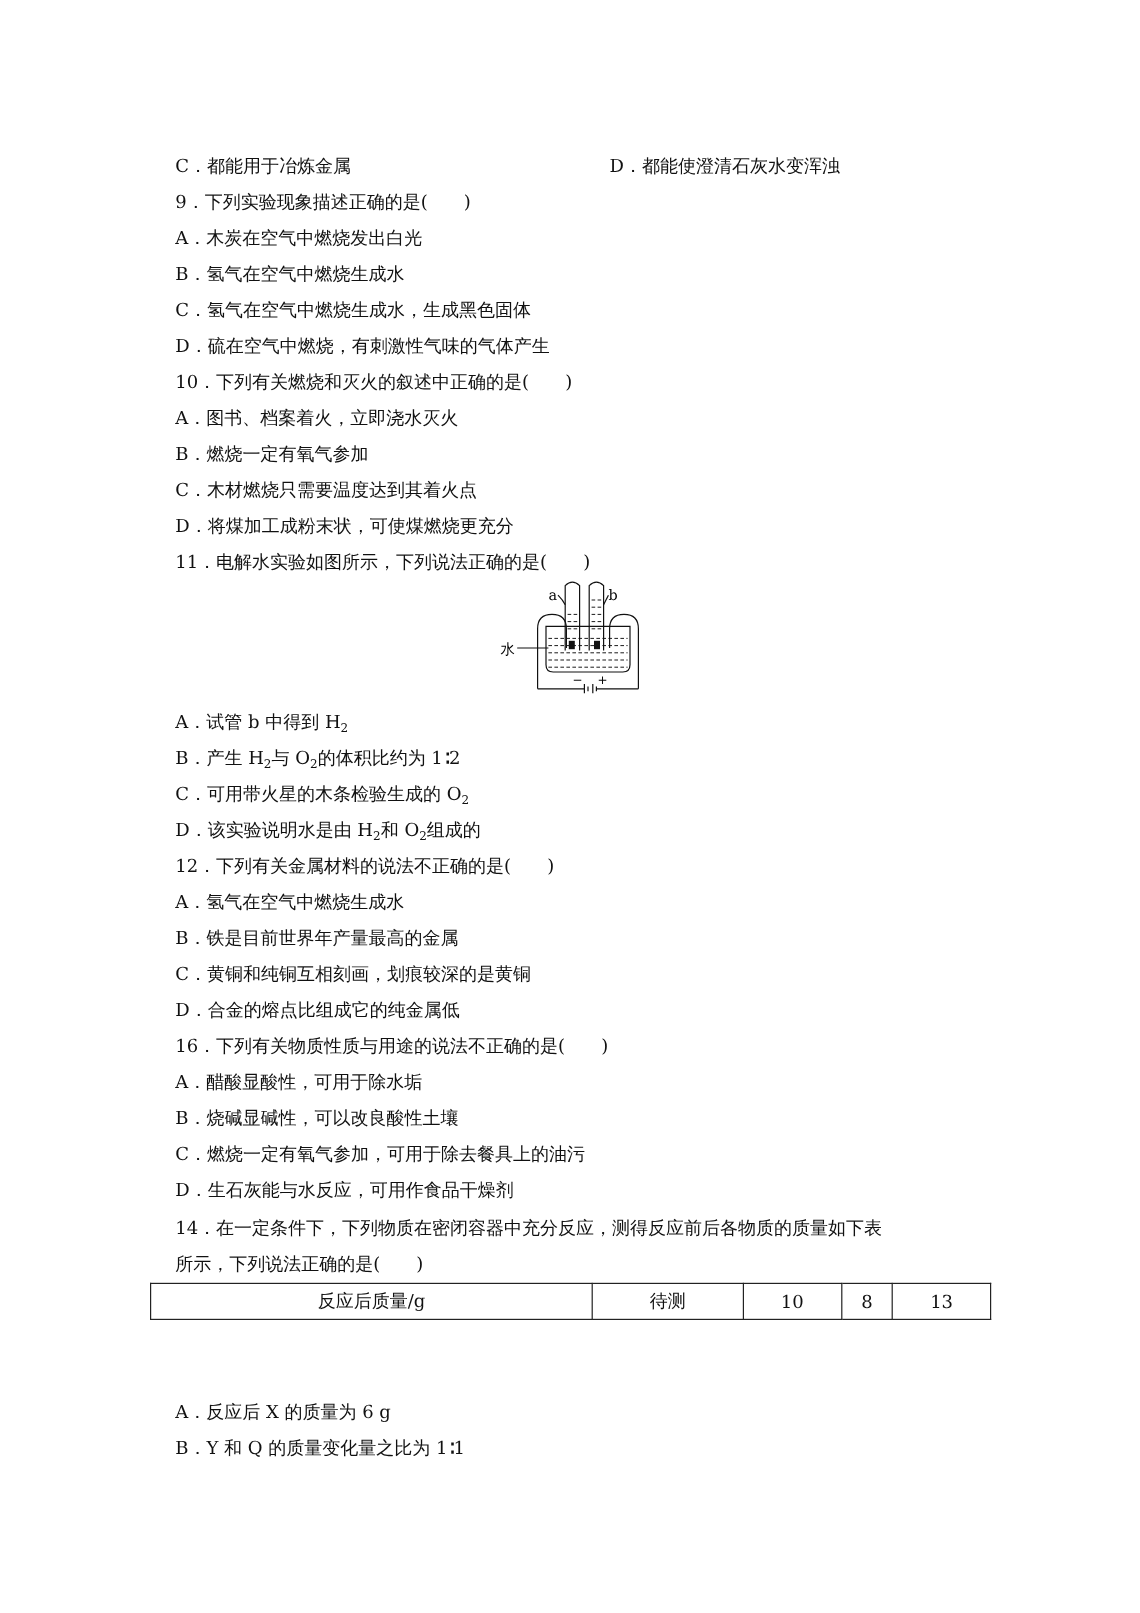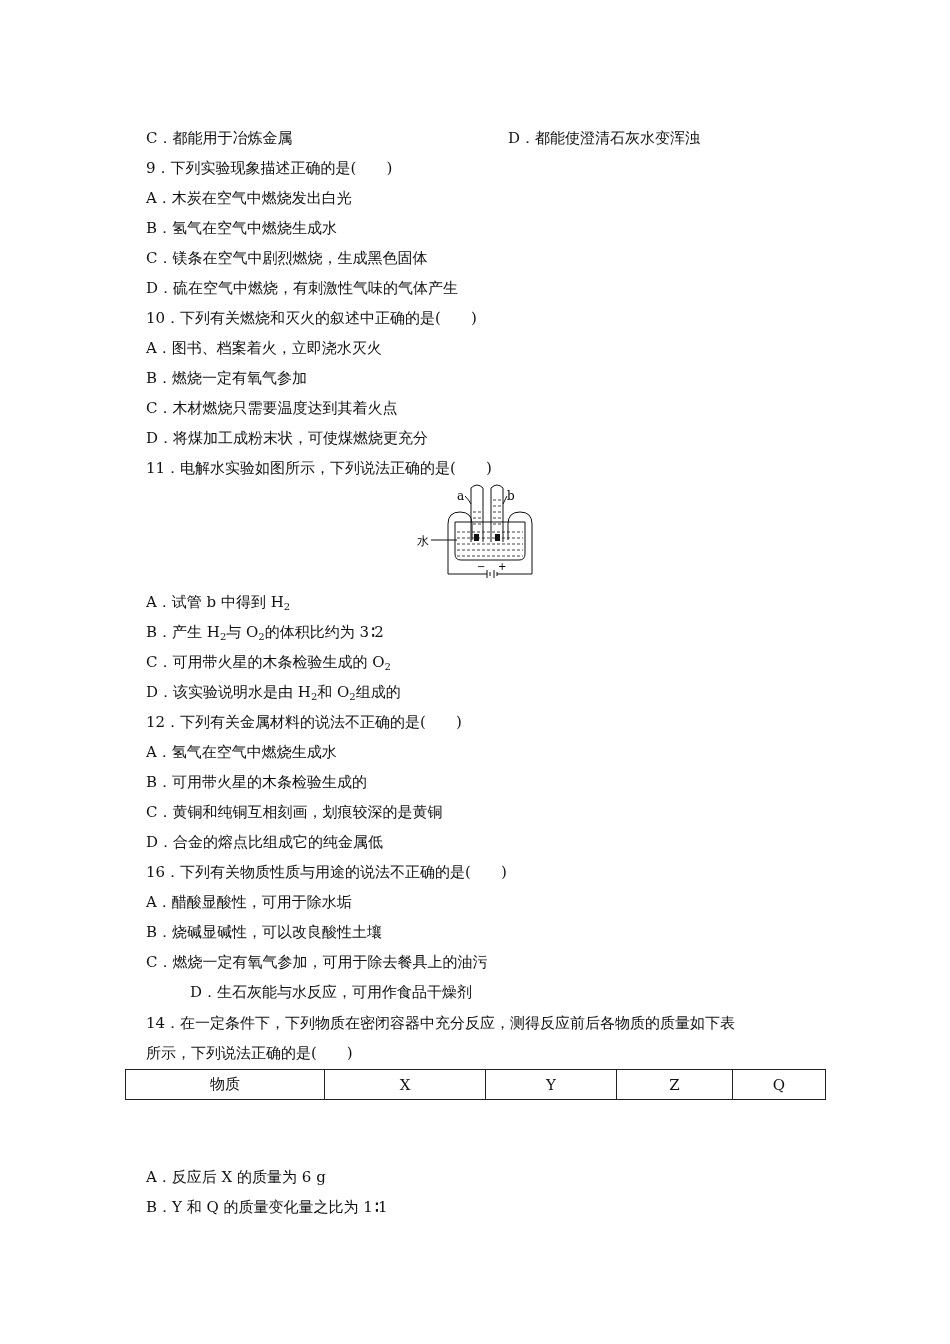--- a/index.html
+++ b/index.html
@@ -17,21 +17,21 @@
 </style>
 </head>
 <body>
 
 <div class="line" style="top:128px;">C．都能用于冶炼金属</div>
 <div class="line colD" style="top:128px;">D．都能使澄清石灰水变浑浊</div>
 
 <div class="line q" style="top:158px;">9．下列实验现象描述正确的是(　　)</div>
 <div class="line opt" style="top:188px;">A．木炭在空气中燃烧发出白光</div>
 <div class="line opt" style="top:218px;">B．氢气在空气中燃烧生成水</div>
-<div class="line opt" style="top:248px;">C．镁条在空气中剧烈燃烧，生成黑色固体</div>
+<div class="line opt" style="top:248px;">C．氢气在空气中燃烧生成水，生成黑色固体</div>
 <div class="line opt" style="top:278px;">D．硫在空气中燃烧，有刺激性气味的气体产生</div>
 
 <div class="line q" style="top:308px;">10．下列有关燃烧和灭火的叙述中正确的是(　　)</div>
 <div class="line opt" style="top:338px;">A．图书、档案着火，立即浇水灭火</div>
 <div class="line opt" style="top:368px;">B．燃烧一定有氧气参加</div>
 <div class="line opt" style="top:398px;">C．木材燃烧只需要温度达到其着火点</div>
 <div class="line opt" style="top:428px;">D．将煤加工成粉末状，可使煤燃烧更充分</div>
 
 <div class="line q" style="top:458px;">11．电解水实验如图所示，下列说法正确的是(　　)</div>
 
@@ -80,45 +80,45 @@
     <rect x="80" y="52" width="5" height="7" fill="#111"></rect>
     <text x="42" y="18" font-size="12" font-family="DejaVu Serif, serif">a</text>
     <text x="92" y="18" font-size="12" font-family="DejaVu Serif, serif">b</text>
     <text x="2" y="63" font-size="12" font-family="DejaVu Sans, sans-serif">水</text>
     <text x="62" y="88" font-size="10" font-family="DejaVu Sans, sans-serif">−</text>
     <text x="83" y="88" font-size="10" font-family="DejaVu Sans, sans-serif">+</text>
   </svg>
 </div>
 
 <div class="line opt" style="top:592px;"><span>A．试管 b 中得到 H</span><sub>2</sub></div>
-<div class="line opt" style="top:622px;"><span>B．产生 H</span><sub>2</sub><span>与 O</span><sub>2</sub><span>的体积比约为 3∶2</span></div>
+<div class="line opt" style="top:622px;"><span>B．产生 H</span><sub>2</sub><span>与 O</span><sub>2</sub><span>的体积比约为 1∶2</span></div>
 <div class="line opt" style="top:652px;"><span>C．可用带火星的木条检验生成的 O</span><sub>2</sub></div>
 <div class="line opt" style="top:682px;"><span>D．该实验说明水是由 H</span><sub>2</sub><span>和 O</span><sub>2</sub><span>组成的</span></div>
 
 <div class="line q" style="top:712px;">12．下列有关金属材料的说法不正确的是(　　)</div>
 <div class="line opt" style="top:742px;">A．氢气在空气中燃烧生成水</div>
-<div class="line opt" style="top:772px;">B．可用带火星的木条检验生成的</div>
+<div class="line opt" style="top:772px;">B．铁是目前世界年产量最高的金属</div>
 <div class="line opt" style="top:802px;">C．黄铜和纯铜互相刻画，划痕较深的是黄铜</div>
 <div class="line opt" style="top:832px;">D．合金的熔点比组成它的纯金属低</div>
 
 <div class="line q" style="top:862px;">16．下列有关物质性质与用途的说法不正确的是(　　)</div>
 <div class="line opt" style="top:892px;">A．醋酸显酸性，可用于除水垢</div>
 <div class="line opt" style="top:922px;">B．烧碱显碱性，可以改良酸性土壤</div>
 <div class="line opt" style="top:952px;">C．燃烧一定有氧气参加，可用于除去餐具上的油污</div>
-<div class="line opt" style="top:982px;margin-left:44px;">D．生石灰能与水反应，可用作食品干燥剂</div>
+<div class="line opt" style="top:982px;">D．生石灰能与水反应，可用作食品干燥剂</div>
 
 <div class="line q" style="top:1013px;">14．在一定条件下，下列物质在密闭容器中充分反应，测得反应前后各物质的质量如下表</div>
 <div class="line q" style="top:1043px;">所示，下列说法正确的是(　　)</div>
 
 <table class="data">
   <tbody>
-      <tr>
-    <td style="width:198px;">物质</td>
-    <td style="width:160px;">X</td>
-    <td style="width:130px;">Y</td>
-    <td style="width:115px;">Z</td>
-    <td>Q</td>
+  <tr>
+    <td>反应后质量/g</td>
+    <td>待测</td>
+    <td>10</td>
+    <td>8</td>
+    <td>13</td>
   </tr>
 </tbody>
   </table>
 
 <div class="line opt" style="top:1167px;">A．反应后 X 的质量为 6 g</div>
 <div class="line opt" style="top:1197px;">B．Y 和 Q 的质量变化量之比为 1∶1</div>
 
 </body></html>

